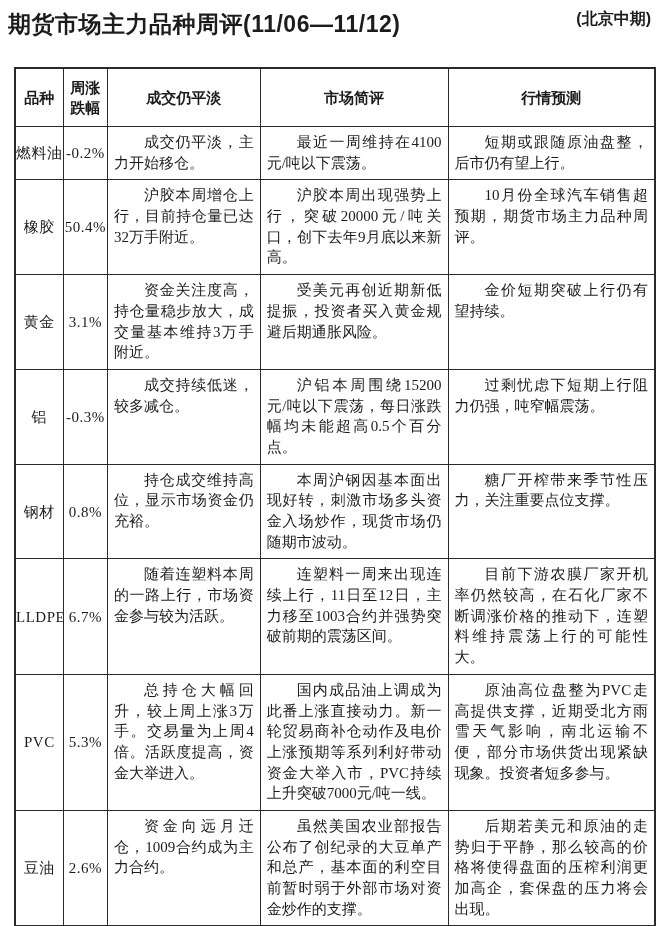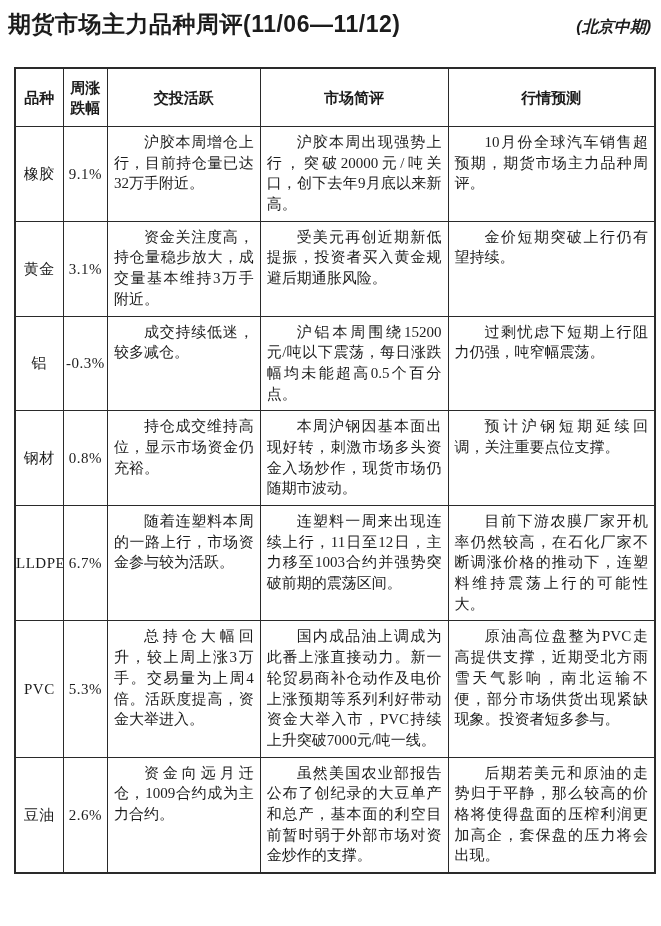--- a/index.html
+++ b/index.html
@@ -10,38 +10,37 @@
   body {
     width: 661px;
     min-height: 926px;
     font-family: "Liberation Serif", "DejaVu Serif", serif;
     color: #1c1c1c;
     -webkit-font-smoothing: antialiased;
   }
   .title-row {
     display: flex;
     justify-content: space-between;
-    align-items: flex-end;
+    align-items: flex-start;
     padding: 9px 10px 0 8px;
   }
   .page-title {
     margin: 0;
     font-family: "Liberation Sans", "DejaVu Sans", sans-serif;
     font-size: 23px;
     font-weight: bold;
     letter-spacing: 0.5px;
     white-space: nowrap;
   }
   .source-label {
     font-family: "Liberation Sans", "DejaVu Sans", sans-serif;
     font-size: 16px;
     font-weight: bold;
     white-space: nowrap;
     padding-bottom: 2px;
-    font-style: italic;
   }
   table.review {
     border-collapse: collapse;
     table-layout: fixed;
     width: 642px;
     margin: 27px 5px 6px 14px;
     border: 2px solid #2a2a2a;
   }
   table.review th,
   table.review td {
@@ -91,30 +90,37 @@
       <col style="width:48px">
       <col style="width:44px">
       <col style="width:152px">
       <col style="width:187px">
       <col style="width:206px">
     </colgroup>
     <thead>
       <tr>
         <th>品种</th>
         <th>周涨跌幅</th>
-        <th>交投活跃</th>
+        <th>成交仍平淡</th>
         <th>市场简评</th>
         <th>行情预测</th>
       </tr>
     </thead>
     <tbody>
+  <tr>
+    <td class="c-variety">燃料油</td>
+    <td class="c-change">-0.2%</td>
+    <td class="c-text">成交仍平淡，主力开始移仓。</td>
+    <td class="c-text">最近一周维持在4100元/吨以下震荡。</td>
+    <td class="c-text">短期或跟随原油盘整，后市仍有望上行。</td>
+  </tr>
 
   <tr>
     <td class="c-variety">橡胶</td>
-    <td class="c-change">9.1%</td>
+    <td class="c-change">50.4%</td>
     <td class="c-text">沪胶本周增仓上行，目前持仓量已达32万手附近。</td>
     <td class="c-text">沪胶本周出现强势上行，突破20000元/吨关口，创下去年9月底以来新高。</td>
     <td class="c-text">10月份全球汽车销售超预期，期货市场主力品种周评。</td>
   </tr>
 
   <tr>
     <td class="c-variety">黄金</td>
     <td class="c-change">3.1%</td>
     <td class="c-text">资金关注度高，持仓量稳步放大，成交量基本维持3万手附近。</td>
     <td class="c-text">受美元再创近期新低提振，投资者买入黄金规避后期通胀风险。</td>
@@ -127,21 +133,21 @@
     <td class="c-text">成交持续低迷，较多减仓。</td>
     <td class="c-text">沪铝本周围绕15200元/吨以下震荡，每日涨跌幅均未能超高0.5个百分点。</td>
     <td class="c-text">过剩忧虑下短期上行阻力仍强，吨窄幅震荡。</td>
   </tr>
 
   <tr>
     <td class="c-variety">钢材</td>
     <td class="c-change">0.8%</td>
     <td class="c-text">持仓成交维持高位，显示市场资金仍充裕。</td>
     <td class="c-text">本周沪钢因基本面出现好转，刺激市场多头资金入场炒作，现货市场仍随期市波动。</td>
-    <td class="c-text">预计沪钢短期延续回调，关注重要点位支撑。</td>
+    <td class="c-text">糖厂开榨带来季节性压力，关注重要点位支撑。</td>
   </tr>
 
   <tr>
     <td class="c-variety">LLDPE</td>
     <td class="c-change">6.7%</td>
     <td class="c-text">随着连塑料本周的一路上行，市场资金参与较为活跃。</td>
     <td class="c-text">连塑料一周来出现连续上行，11日至12日，主力移至1003合约并强势突破前期的震荡区间。</td>
     <td class="c-text">目前下游农膜厂家开机率仍然较高，在石化厂家不断调涨价格的推动下，连塑料维持震荡上行的可能性大。</td>
   </tr>
 

